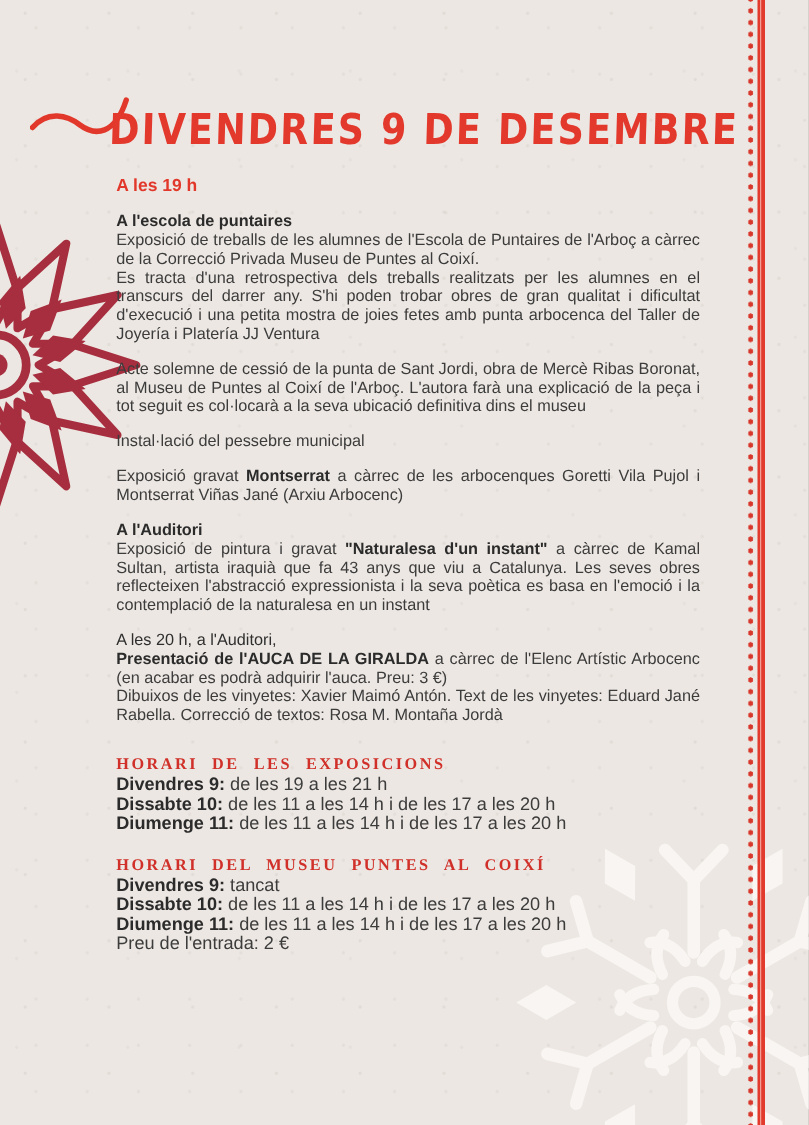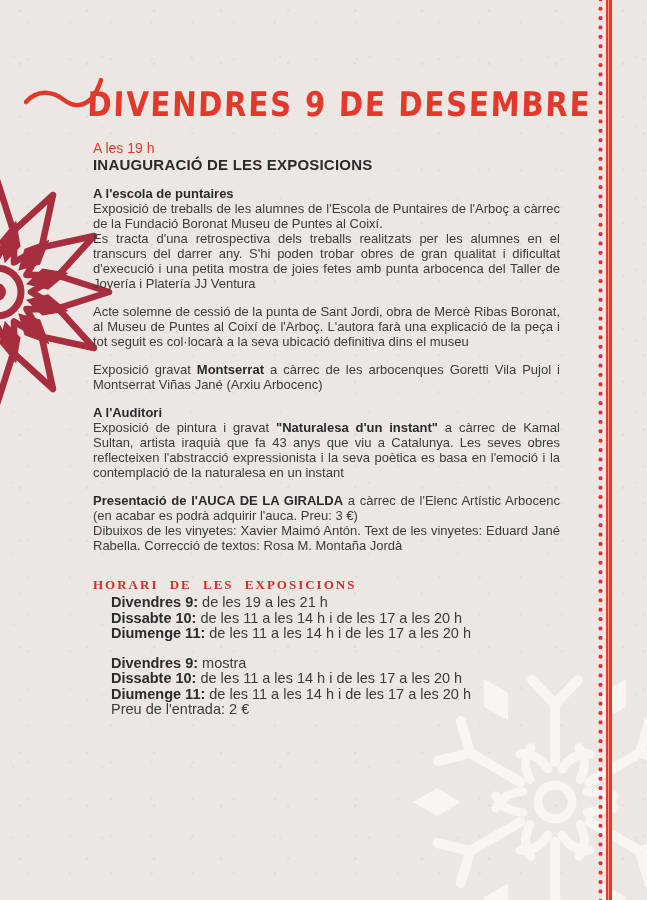--- a/index.html
+++ b/index.html
@@ -31,36 +31,36 @@
   
   .title{
     position:absolute;left:88px;top:84px;width:540px;
     font-family:"DejaVu Sans", sans-serif;
     font-weight:bold;font-size:34px;letter-spacing:2px;
     color:#e3392d;white-space:nowrap;
     transform:scaleX(.86) skewX(-2deg);transform-origin:left top;
   }
   
   .content{position:absolute;left:93px;top:140px;width:467px;}
-  .intro-time{color:#e2382b;font-weight:normal;font-size:14px;line-height:16px;}
+  .intro-time{color:#e2382b;font-weight:bold;font-size:14px;line-height:16px;}
   .intro-heading{color:#2b2b2b;font-weight:bold;font-size:15px;line-height:17px;letter-spacing:.2px;}
   .section{margin-top:13px;}
   .section:first-of-type{margin-top:12px;}
   .sec-heading{font-size:13px;line-height:15px;color:#2f2f2f;}
   .sec-par{font-size:13px;line-height:15px;text-align:justify;color:#3c3c3c;}
   .b{font-weight:bold;color:#2b2b2b;}
   
   .schedule{margin-top:22px;}
   .schedule + .schedule{margin-top:14px;}
   .sched-title{
     font-family:"Liberation Serif", serif;font-weight:bold;
     font-size:13px;line-height:20px;letter-spacing:2px;word-spacing:6px;
     color:#d03029;
   }
-  .sched-line{font-size:14.5px;line-height:15.5px;color:#3c3c3c;margin-left:18px;}
+  .sched-line{font-size:14.5px;line-height:15.5px;color:#3c3c3c;}
 </style>
 </head>
 <body>
 
 <div class="page">
 
   <svg class="flower" width="250" height="260" viewBox="-125 -130 250 260" aria-hidden="true">
     <g stroke="#a62e3e" fill="none" stroke-width="6.5" stroke-linejoin="round">
       <g id="fp">
         <path d="M 0,-34 L 16,-62 L 0,-112 L -16,-62 Z"></path>
@@ -128,57 +128,59 @@
   <div class="red-rule"></div>
 
   <svg class="flourish" width="82" height="42" viewBox="0 0 82 42" aria-hidden="true">
     <path d="M 2,30 C 14,16 30,20 40,28 C 52,37 68,36 77,8" fill="none" stroke="#e2382b" stroke-width="4.4" stroke-linecap="round"></path>
   </svg>
   <div class="title">DIVENDRES 9 DE DESEMBRE</div>
 
   <div class="content">
 
     <div class="intro-time">A les 19 h</div>
-    <div class="intro-heading">INAUGURACIÓ DE LES EXPOSICIONS</div>
 
     <div class="section">
       <div class="sec-heading"><span class="b">A l'escola de puntaires</span></div>
-      <div class="sec-par"><span>Exposició de treballs de les alumnes de l'Escola de Puntaires de l'Arboç a càrrec de la Fundació Boronat Museu de Puntes al Coixí.</span></div>
+      <div class="sec-par"><span>Exposició de treballs de les alumnes de l'Escola de Puntaires de l'Arboç a càrrec de la Correcció Privada Museu de Puntes al Coixí.</span></div>
       <div class="sec-par"><span>Es tracta d'una retrospectiva dels treballs realitzats per les alumnes en el transcurs del darrer any. S'hi poden trobar obres de gran qualitat i dificultat d'execució i una petita mostra de joies fetes amb punta arbocenca del Taller de Joyería i Platería JJ Ventura</span></div>
     </div>
 
     <div class="section">
       <div class="sec-par"><span>Acte solemne de cessió de la punta de Sant Jordi, obra de Mercè Ribas Boronat, al Museu de Puntes al Coixí de l'Arboç. L'autora farà una explicació de la peça i tot seguit es col·locarà a la seva ubicació definitiva dins el museu</span></div>
     </div>
 
     <div class="section">
+      <div class="sec-par"><span>Instal·lació del pessebre municipal</span></div>
     </div>
 
     <div class="section">
       <div class="sec-par"><span>Exposició gravat </span><span class="b">Montserrat</span><span> a càrrec de les arbocenques Goretti Vila Pujol i Montserrat Viñas Jané (Arxiu Arbocenc)</span></div>
     </div>
 
     <div class="section">
       <div class="sec-heading"><span class="b">A l'Auditori</span></div>
       <div class="sec-par"><span>Exposició de pintura i gravat </span><span class="b">"Naturalesa d'un instant"</span><span> a càrrec de Kamal Sultan, artista iraquià que fa 43 anys que viu a Catalunya. Les seves obres reflecteixen l'abstracció expressionista i la seva poètica es basa en l'emoció i la contemplació de la naturalesa en un instant</span></div>
     </div>
 
     <div class="section">
+      <div class="sec-heading"><span>A les 20 h, a l'Auditori,</span></div>
       <div class="sec-par"><span class="b">Presentació de l'AUCA DE LA GIRALDA</span><span> a càrrec de l'Elenc Artístic Arbocenc (en acabar es podrà adquirir l'auca. Preu: 3 €)</span></div>
       <div class="sec-par"><span>Dibuixos de les vinyetes: Xavier Maimó Antón. Text de les vinyetes: Eduard Jané Rabella. Correcció de textos: Rosa M. Montaña Jordà</span></div>
     </div>
 
     <div class="schedule">
       <div class="sched-title">HORARI DE LES EXPOSICIONS</div>
       <div class="sched-line"><span class="b">Divendres 9:</span><span> de les 19 a les 21 h</span></div>
       <div class="sched-line"><span class="b">Dissabte 10:</span><span> de les 11 a les 14 h i de les 17 a les 20 h</span></div>
       <div class="sched-line"><span class="b">Diumenge 11:</span><span> de les 11 a les 14 h i de les 17 a les 20 h</span></div>
     </div>
 
     <div class="schedule">
-      <div class="sched-line"><span class="b">Divendres 9:</span><span> mostra</span></div>
+      <div class="sched-title">HORARI DEL MUSEU PUNTES AL COIXÍ</div>
+      <div class="sched-line"><span class="b">Divendres 9:</span><span> tancat</span></div>
       <div class="sched-line"><span class="b">Dissabte 10:</span><span> de les 11 a les 14 h i de les 17 a les 20 h</span></div>
       <div class="sched-line"><span class="b">Diumenge 11:</span><span> de les 11 a les 14 h i de les 17 a les 20 h</span></div>
       <div class="sched-line"><span>Preu de l'entrada: 2 €</span></div>
     </div>
 
   </div>
 </div>
 
 </body></html>

